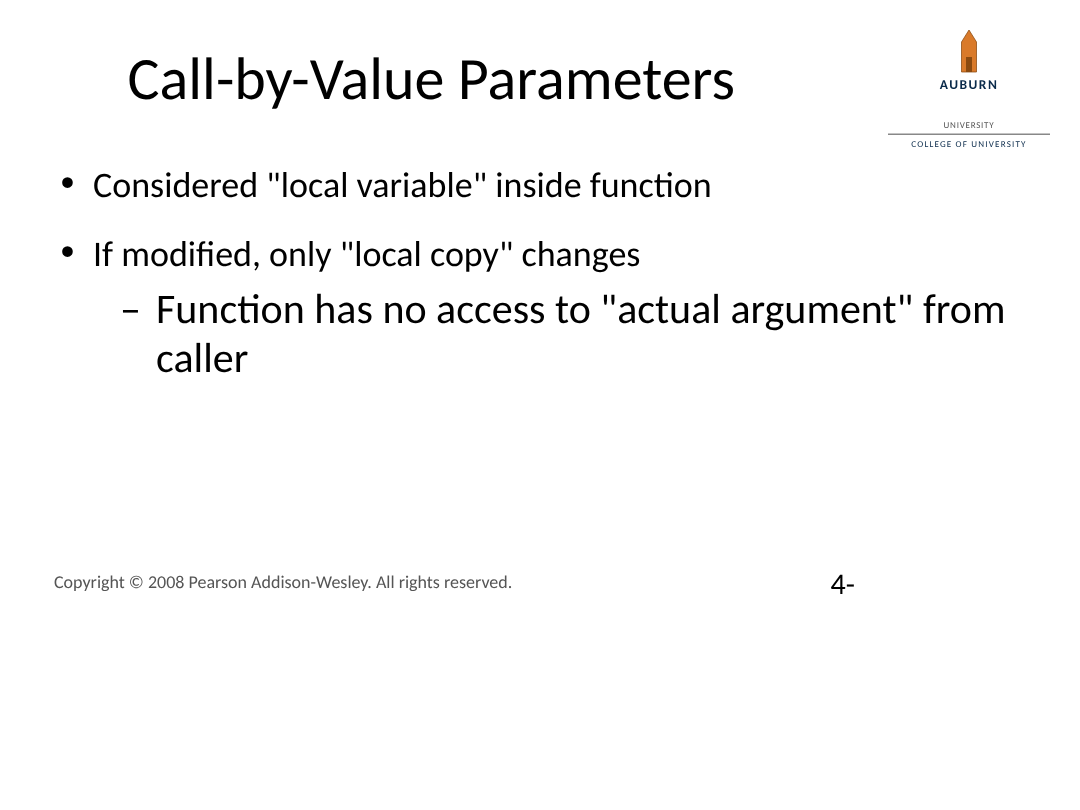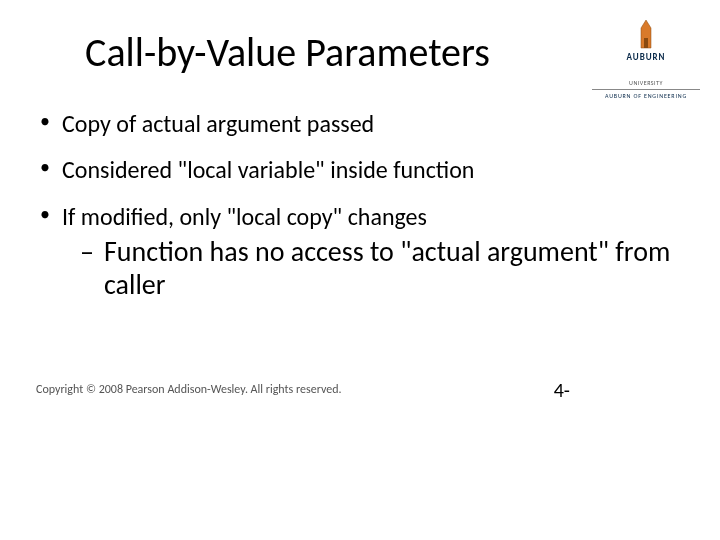--- a/index.html
+++ b/index.html
@@ -128,25 +128,24 @@
   <div class="logo">
     <div class="tower">
       <svg width="14" height="30" viewBox="0 0 14 30">
         <polygon points="7,0 12,8 12,28 2,28 2,8" fill="#d97a2a" stroke="#8a4a10" stroke-width="0.5"></polygon>
         <rect x="5" y="18" width="4" height="10" fill="#8a4a10"></rect>
       </svg>
     </div>
     <div class="uni">AUBURN</div>
     <div class="sub">UNIVERSITY</div>
     <hr>
-    <div class="coll">AUBURN OF ENGINEERING</div>
+    <div class="coll">COLLEGE OF UNIVERSITY</div>
   </div>
 
   <div class="content">
-    <div class="b1">Copy of actual argument passed</div>
     <div class="b1">Considered "local variable" inside function</div>
 
     <div class="group">
       <div class="b1 tight">If modified, only "local copy" changes</div>
       <div class="b2">Function has no access to "actual argument" from caller</div>
     </div>
 
   </div>
 
   <div class="footer-left">Copyright © 2008 Pearson Addison-Wesley. All rights reserved.</div>

